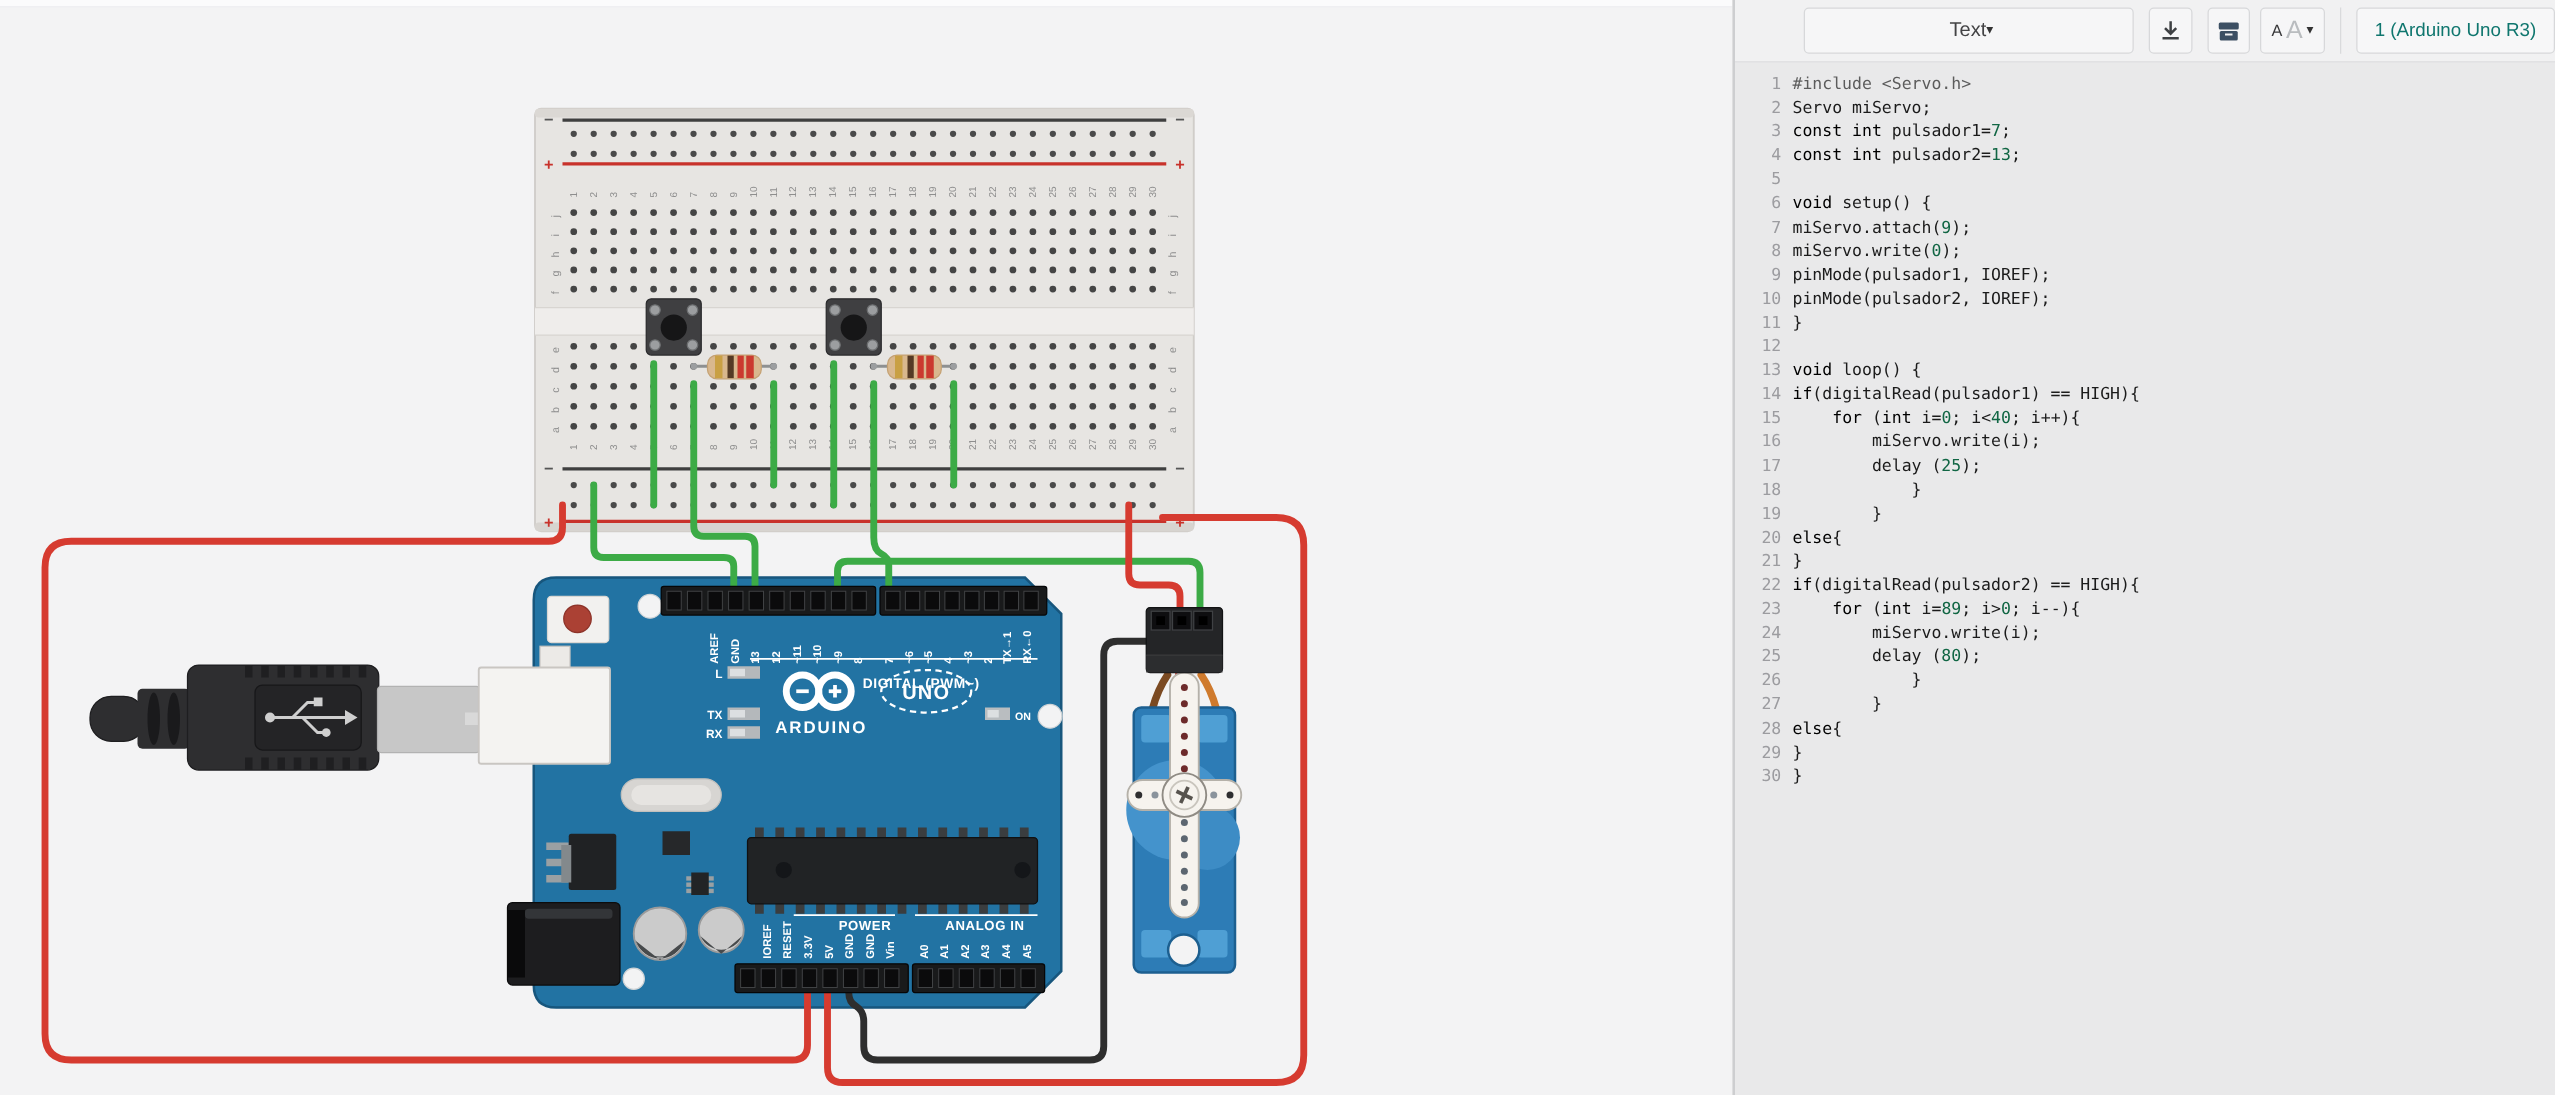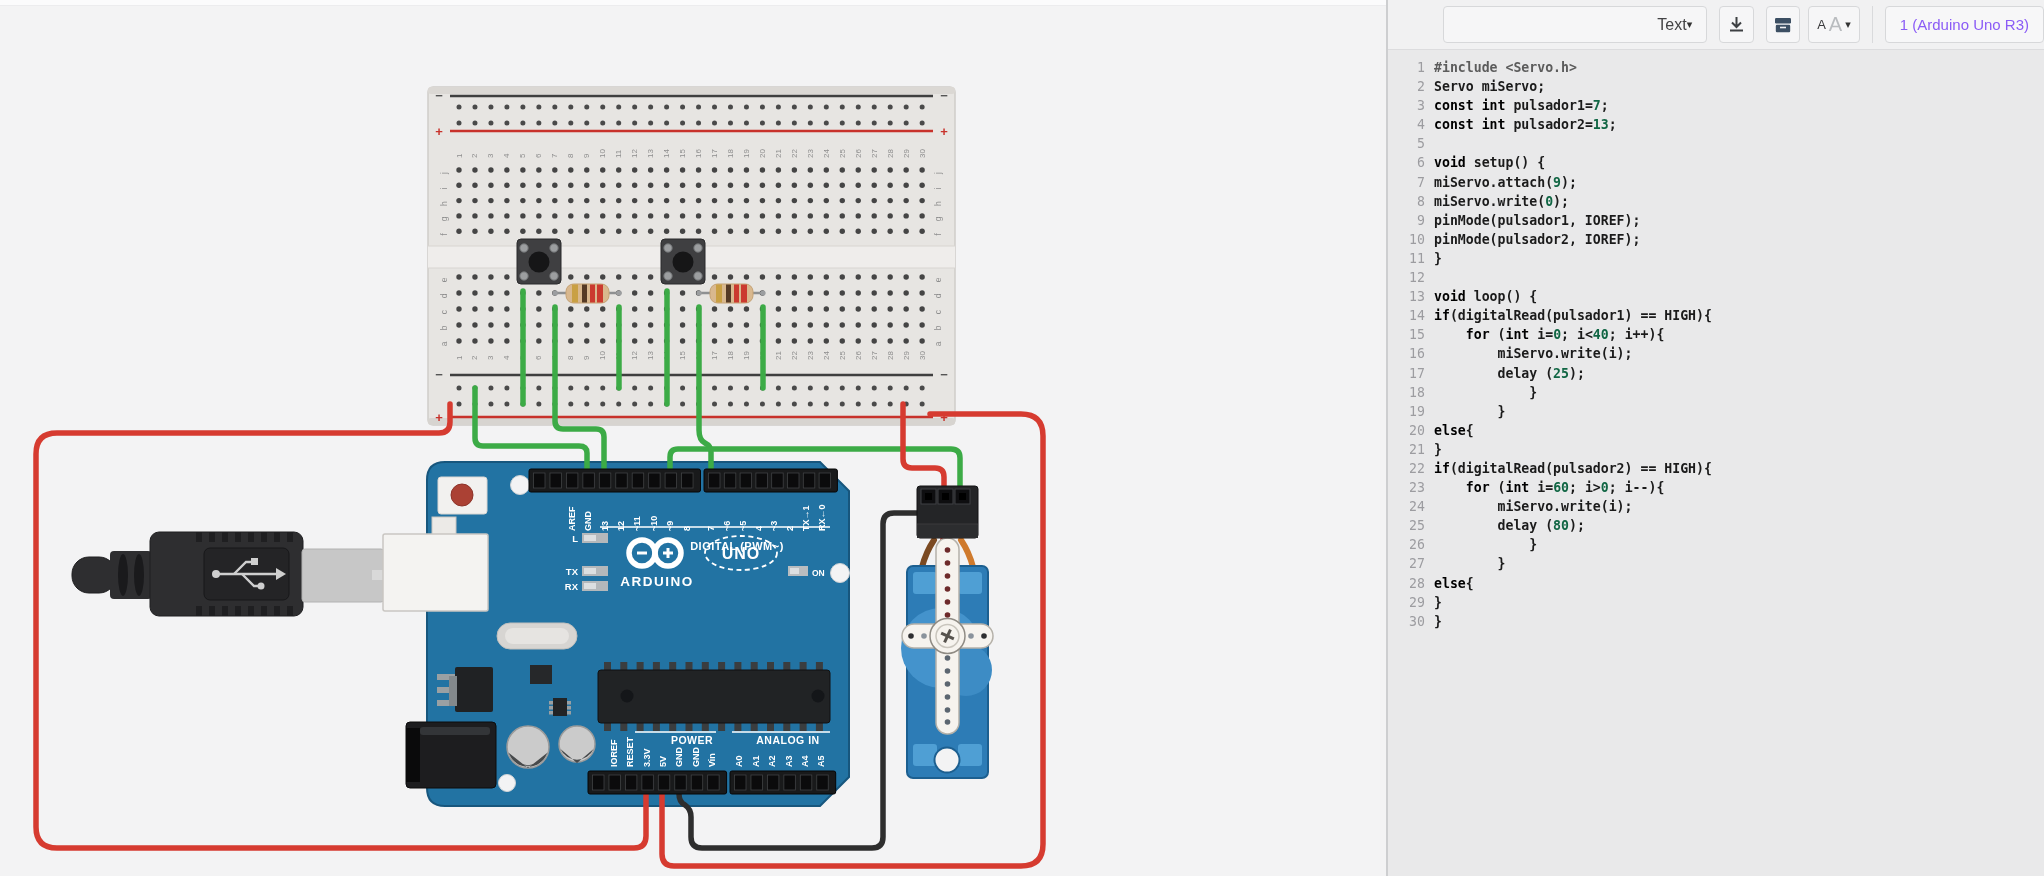--- a/index.html
+++ b/index.html
@@ -10,37 +10,37 @@
   #canvas{position:absolute;left:0;top:0;width:1386px;height:876px;background:#f3f3f4;}
   #topstrip{position:absolute;left:0;top:0;width:1386px;height:5px;background:#fbfbfc;border-bottom:1px solid #ececee;}
 
   
   #panel{position:absolute;left:1386px;top:0;width:658px;height:876px;
          background:#e9e9ea;border-left:2px solid #cdced0;box-sizing:border-box;overflow:hidden;}
   #toolbar{height:50px;background:#f1f1f2;border-bottom:1px solid #dcdcde;
            display:flex;align-items:center;padding-left:7px;box-sizing:border-box;}
   .tb-box{height:37px;background:#f6f6f7;border:1px solid #d7d8da;border-radius:4px;
           display:flex;align-items:center;box-sizing:border-box;}
-  #mode-select{width:319px;justify-content:flex-end;padding:0 14px 0 18px;cursor:pointer;margin-left:48px;}
+  #mode-select{width:319px;justify-content:center;padding:0 14px 0 18px;cursor:pointer;margin-left:48px;}
   #mode-select .val{font-size:16px;color:#434345;}
   .caret{font-size:11px;color:#333;line-height:1;}
   .tb-btn{width:42px;justify-content:center;margin-left:12px;cursor:pointer;}
   #btn-fontsize{width:64px;margin-left:8px;justify-content:center;gap:3px;}
   #btn-fontsize .a-small{font-size:13px;color:#39393b;}
   #btn-fontsize .a-big{font-size:20px;color:#b9bcbf;}
   #tb-divider{width:1px;height:37px;background:#d9dadc;margin:0 12px;}
   #board-label{padding:0 14px;background:#f7f7f8;white-space:nowrap;}
-  #board-label .txt{font-size:15px;color:#8b5cf6;}
+  #board-label .txt{font-size:15px;color:#0f766e;}
 
   #code-area{position:relative;padding-top:8px;font-family:"DejaVu Sans Mono", monospace;
              font-size:13.2px;line-height:19.1px;cursor:text;}
   .code-row{display:flex;}
   .ln{width:46px;padding-right:9px;box-sizing:border-box;text-align:right;color:#9c9ca0;
       flex:none;user-select:none;}
-  .cl{white-space:pre;color:#1b1b1b;font-weight:bold;}
+  .cl{white-space:pre;color:#1b1b1b;}
   .tok-kw{color:#000000;}
   .tok-num{color:#116644;}
   .tok-meta{color:#5c5c5c;}
 
   svg text{font-family:"Liberation Sans", sans-serif;}
 </style>
 </head>
 <body>
 
 <div id="canvas">
@@ -1015,21 +1015,21 @@
       <div class="code-row">
         <span class="ln">21</span>
         <span class="cl">}</span>
       </div>
       <div class="code-row">
         <span class="ln">22</span>
         <span class="cl"><span class="tok-kw">if</span>(digitalRead(pulsador2) == HIGH){</span>
       </div>
       <div class="code-row">
         <span class="ln">23</span>
-        <span class="cl">    <span class="tok-kw">for</span> (<span class="tok-kw">int</span> i=<span class="tok-num">60</span>; i&gt;<span class="tok-num">0</span>; i--){</span>
+        <span class="cl">    <span class="tok-kw">for</span> (<span class="tok-kw">int</span> i=<span class="tok-num">89</span>; i&gt;<span class="tok-num">0</span>; i--){</span>
       </div>
       <div class="code-row">
         <span class="ln">24</span>
         <span class="cl">        miServo.write(i);</span>
       </div>
       <div class="code-row">
         <span class="ln">25</span>
         <span class="cl">        delay (<span class="tok-num">80</span>);</span>
       </div>
       <div class="code-row">

